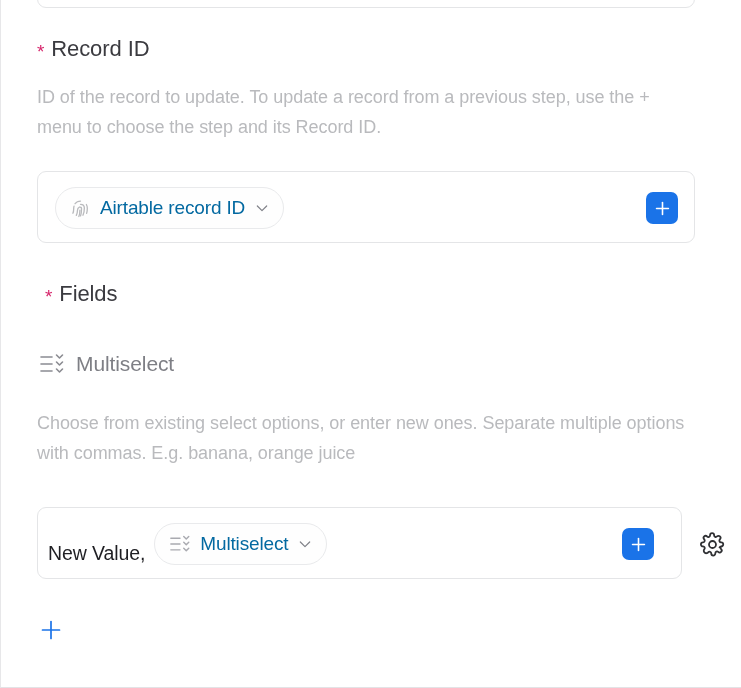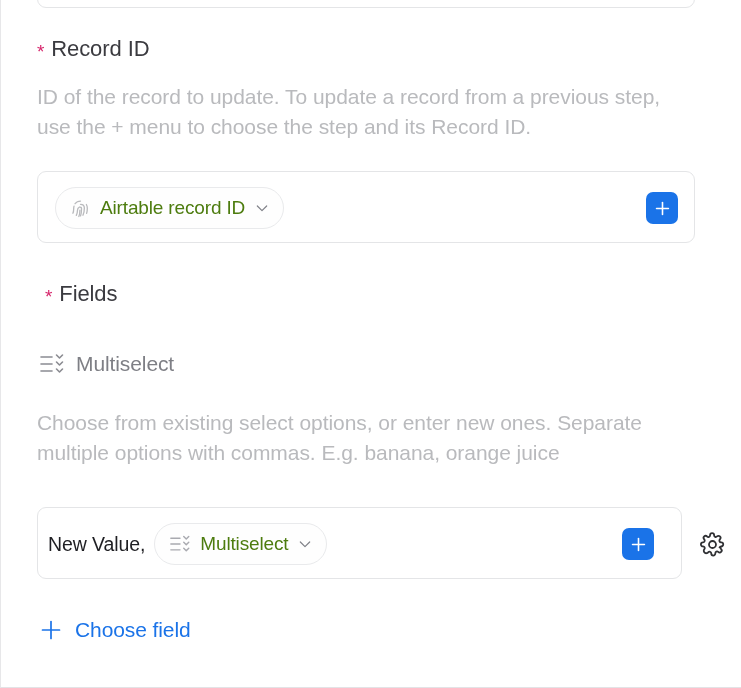--- a/index.html
+++ b/index.html
@@ -57,21 +57,21 @@
   .req-star {
     color: #d6256b;
     font-size: 19px;
     margin-right: 7px;
     position: relative;
     top: 2px;
   }
 
   .desc {
     position: absolute;
-    font-size: 21px;
+    font-size: 18px;
     line-height: 30px;
     color: #b9babd;
     letter-spacing: -0.05px;
   }
 
   
   .input-box {
     position: absolute;
     box-sizing: border-box;
     border: 1px solid #e4e5e7;
@@ -87,21 +87,21 @@
     border: 1px solid #e9eaec;
     border-radius: 999px;
     background: #fefefe;
     height: 42px;
     padding: 0 13px 0 14px;
     gap: 9px;
     white-space: nowrap;
   }
   .pill-text {
     font-size: 19px;
-    color: #4d7c0f;
+    color: #0369a1;
     letter-spacing: -0.15px;
   }
 
   .icon { display:inline-flex; align-items:center; justify-content:center; }
 
   
   .add-btn {
     position: absolute;
     width: 32px;
     height: 32px;
@@ -129,21 +129,21 @@
     justify-content: center;
   }
 
   
   .ms-icon { display:block; }
 
   
   .value-row {
     position: absolute;
     display: flex;
-    align-items: center;
+    align-items: flex-end;
     gap: 0px;
   }
   .value-text {
     font-size: 19.5px;
     color: #1f1f23;
     letter-spacing: -0.1px;
     margin-right: 9px;
     white-space: nowrap;
   }
 
@@ -287,17 +287,16 @@
       </span>
     </button>
 
     <button class="choose-link" style="left:38px; top:618px;">
       <span class="icon">
         <svg width="24" height="24" viewBox="0 0 24 24" fill="none" stroke="#1a73e8" stroke-width="1.7" stroke-linecap="round">
           <line x1="12" y1="3.5" x2="12" y2="20.5"></line>
           <line x1="3.5" y1="12" x2="20.5" y2="12"></line>
         </svg>
       </span>
-      <span>Choose field</span>
     </button>
 
   </div>
 </div>
 
 </body></html>

